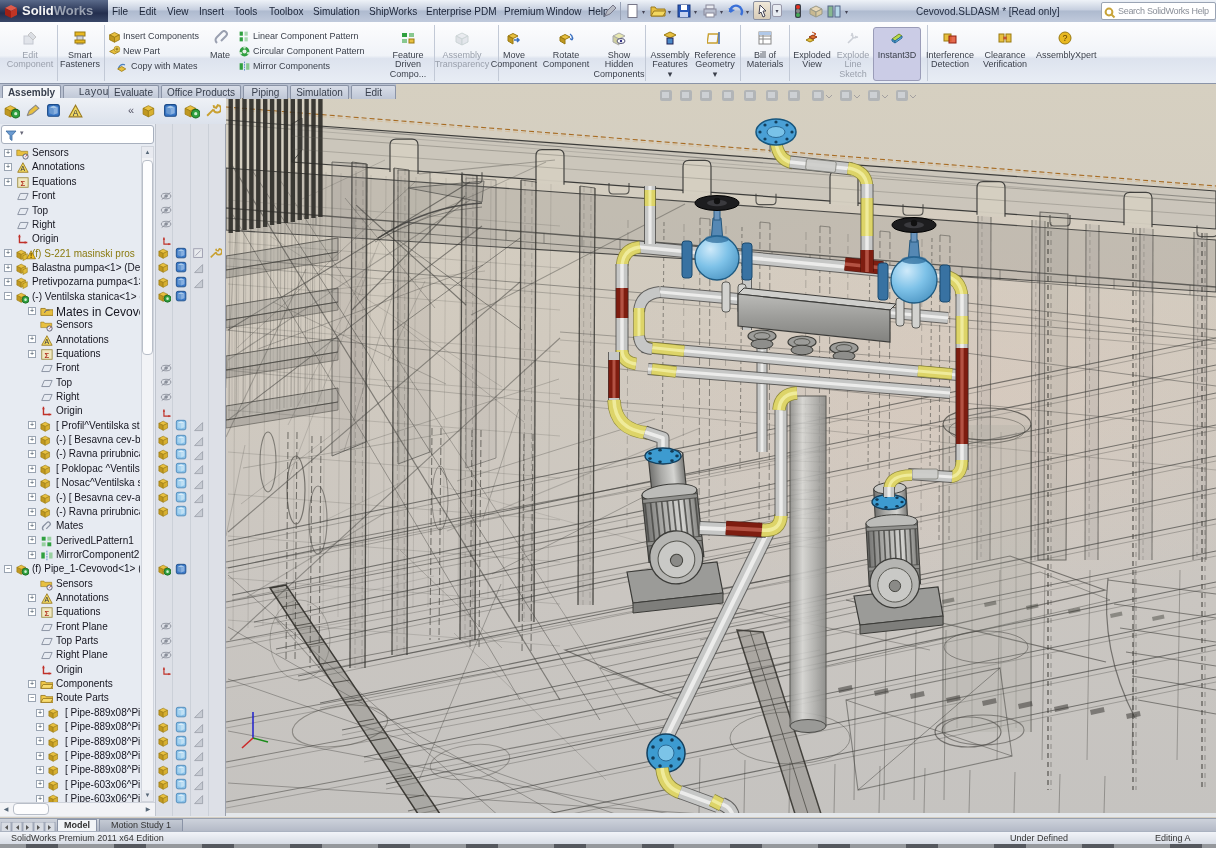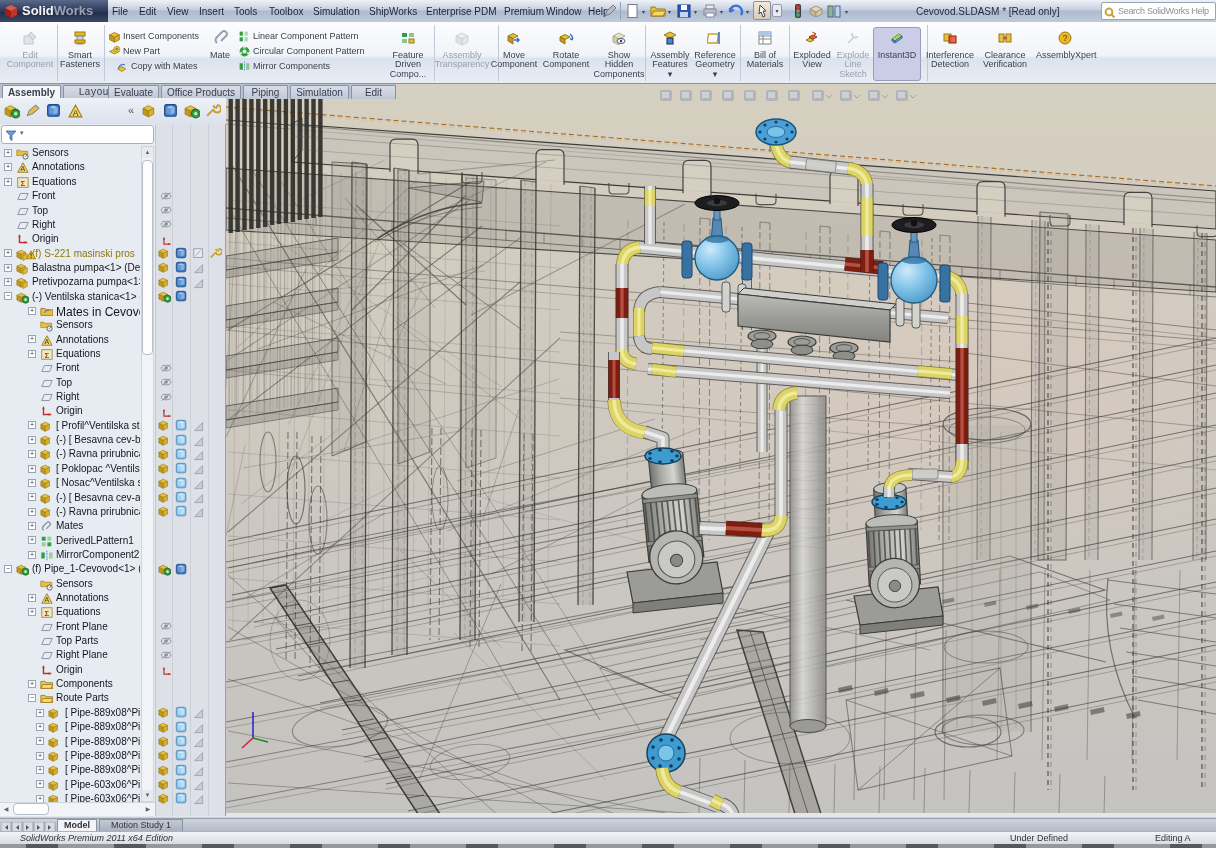--- a/index.html
+++ b/index.html
@@ -1755,18 +1755,18 @@
           <polygon points="18,3 15,5.5 18,8"></polygon>
           <polygon points="25,3 28,5.5 25,8"></polygon>
           <polygon points="36,3 39,5.5 36,8"></polygon>
           <polygon points="47,3 50,5.5 47,8"></polygon>
         </g>
     </svg>
   </div>
   <div class="abs mtab" style="left:57px;top:819px;width:40px;background:#f2f4f7;font-weight:bold;">Model</div>
   <div class="abs mtab" style="left:99px;top:819px;width:84px;background:linear-gradient(#c4cad4,#aab1bf);">Motion Study 1</div>
   <div class="abs" id="statusbar">
-    <span style="padding-left:20px;font-style:italic;">SolidWorks Premium 2011 x64 Edition</span>
+    <span style="padding-left:11px;">SolidWorks Premium 2011 x64 Edition</span>
     <span style="position:absolute;left:1010px;">Under Defined</span>
     <span style="position:absolute;left:1155px;">Editing A</span>
   </div>
   <div class="abs" id="taskstrip"></div>
 </div>
 
 </body></html>

